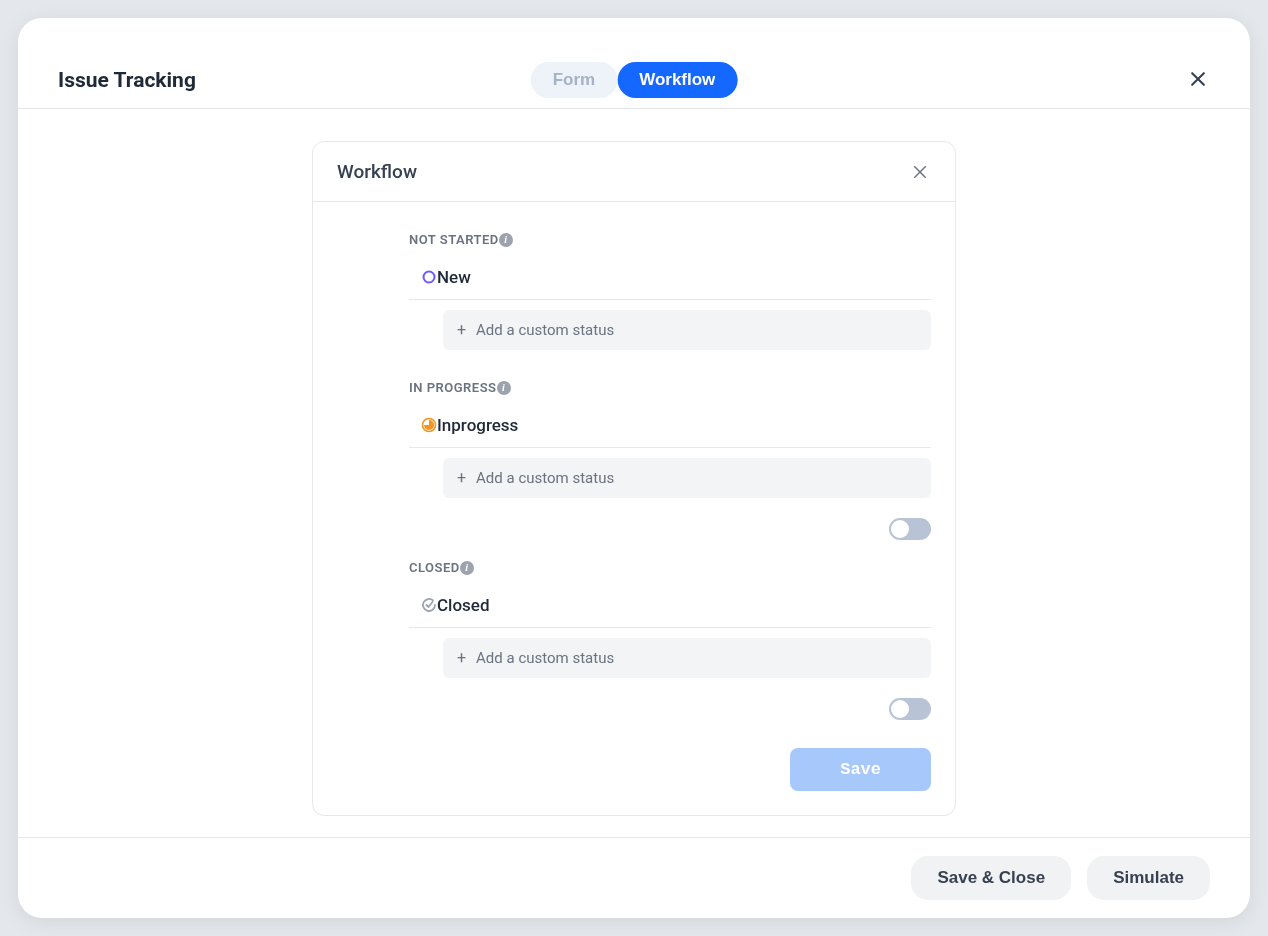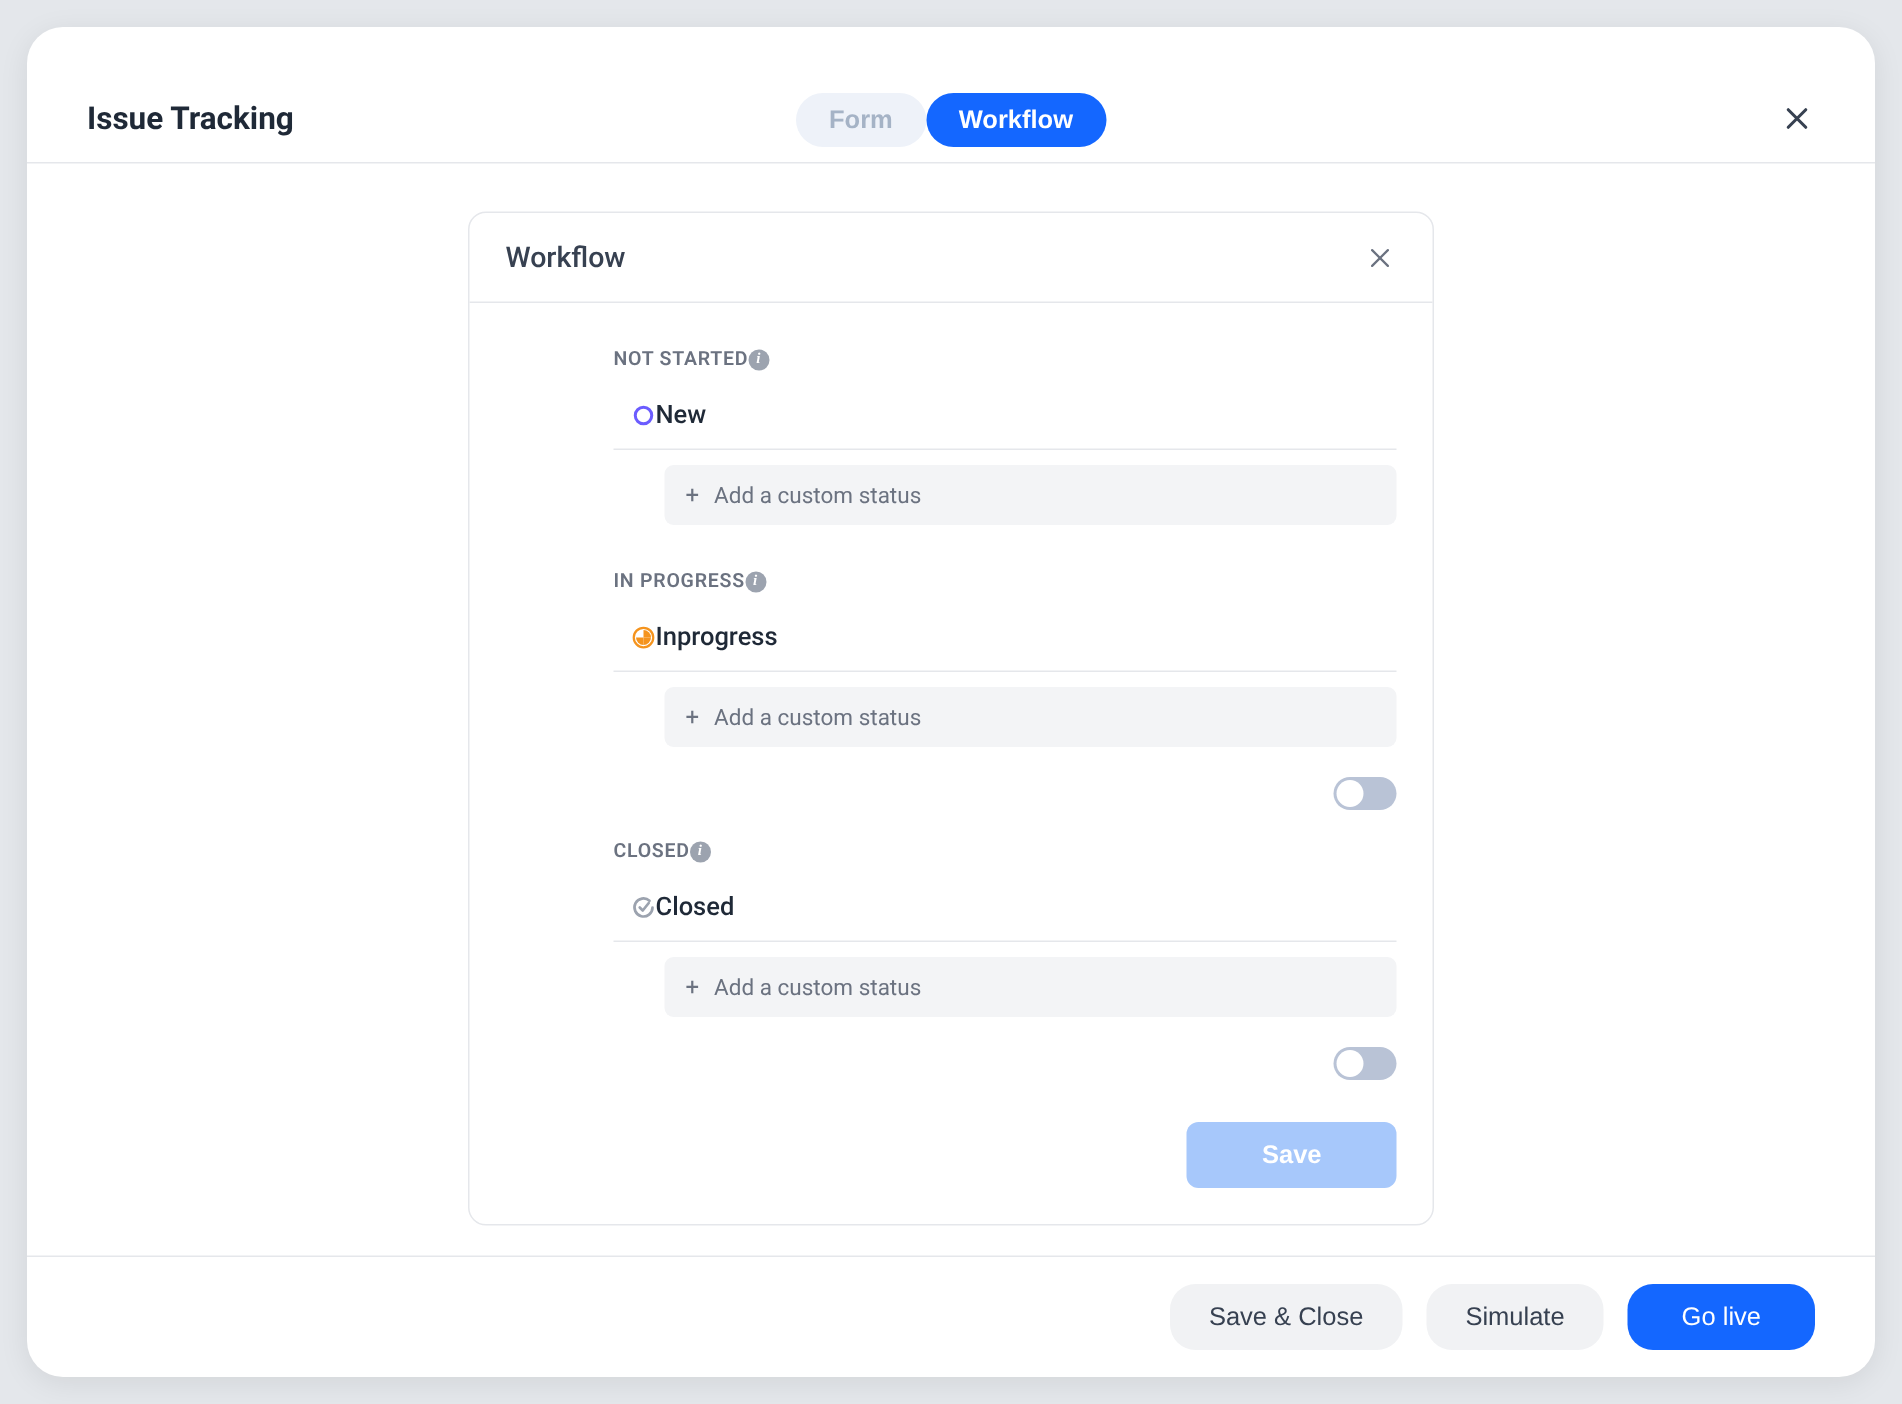--- a/index.html
+++ b/index.html
@@ -213,32 +213,33 @@
     }
     .save-btn {
       background: #a7c8fb;
       color: #ffffff;
       border: none;
       padding: 12px 50px;
       font-size: 17px;
       font-weight: 600;
       border-radius: 8px;
       cursor: pointer;
+      font-family: Liberation Mono, monospace;
     }
     .footer {
       border-top: 1px solid #e5e7eb;
       padding: 18px 40px;
       display: flex;
       justify-content: flex-end;
       gap: 16px;
     }
     .btn {
       padding: 12px 26px;
       font-size: 17px;
-      font-weight: 400;
+      font-weight: 700;
       border-radius: 17px;
       border: none;
       cursor: pointer;
     }
     .btn-secondary {
       background: #f1f2f4;
       color: #374151;
     }
     .btn-primary {
       background: #1467ff;
@@ -355,16 +356,15 @@
           <button class="save-btn">Save</button>
         </div>
 
       </div>
     </div>
   </div>
 
   <div class="footer">
     <button class="btn btn-secondary">Save &amp; Close</button>
     <button class="btn btn-secondary">Simulate</button>
-    <button class="btn btn-primary">Go live</button>
   </div>
 
 </div>
 
 </body></html>

